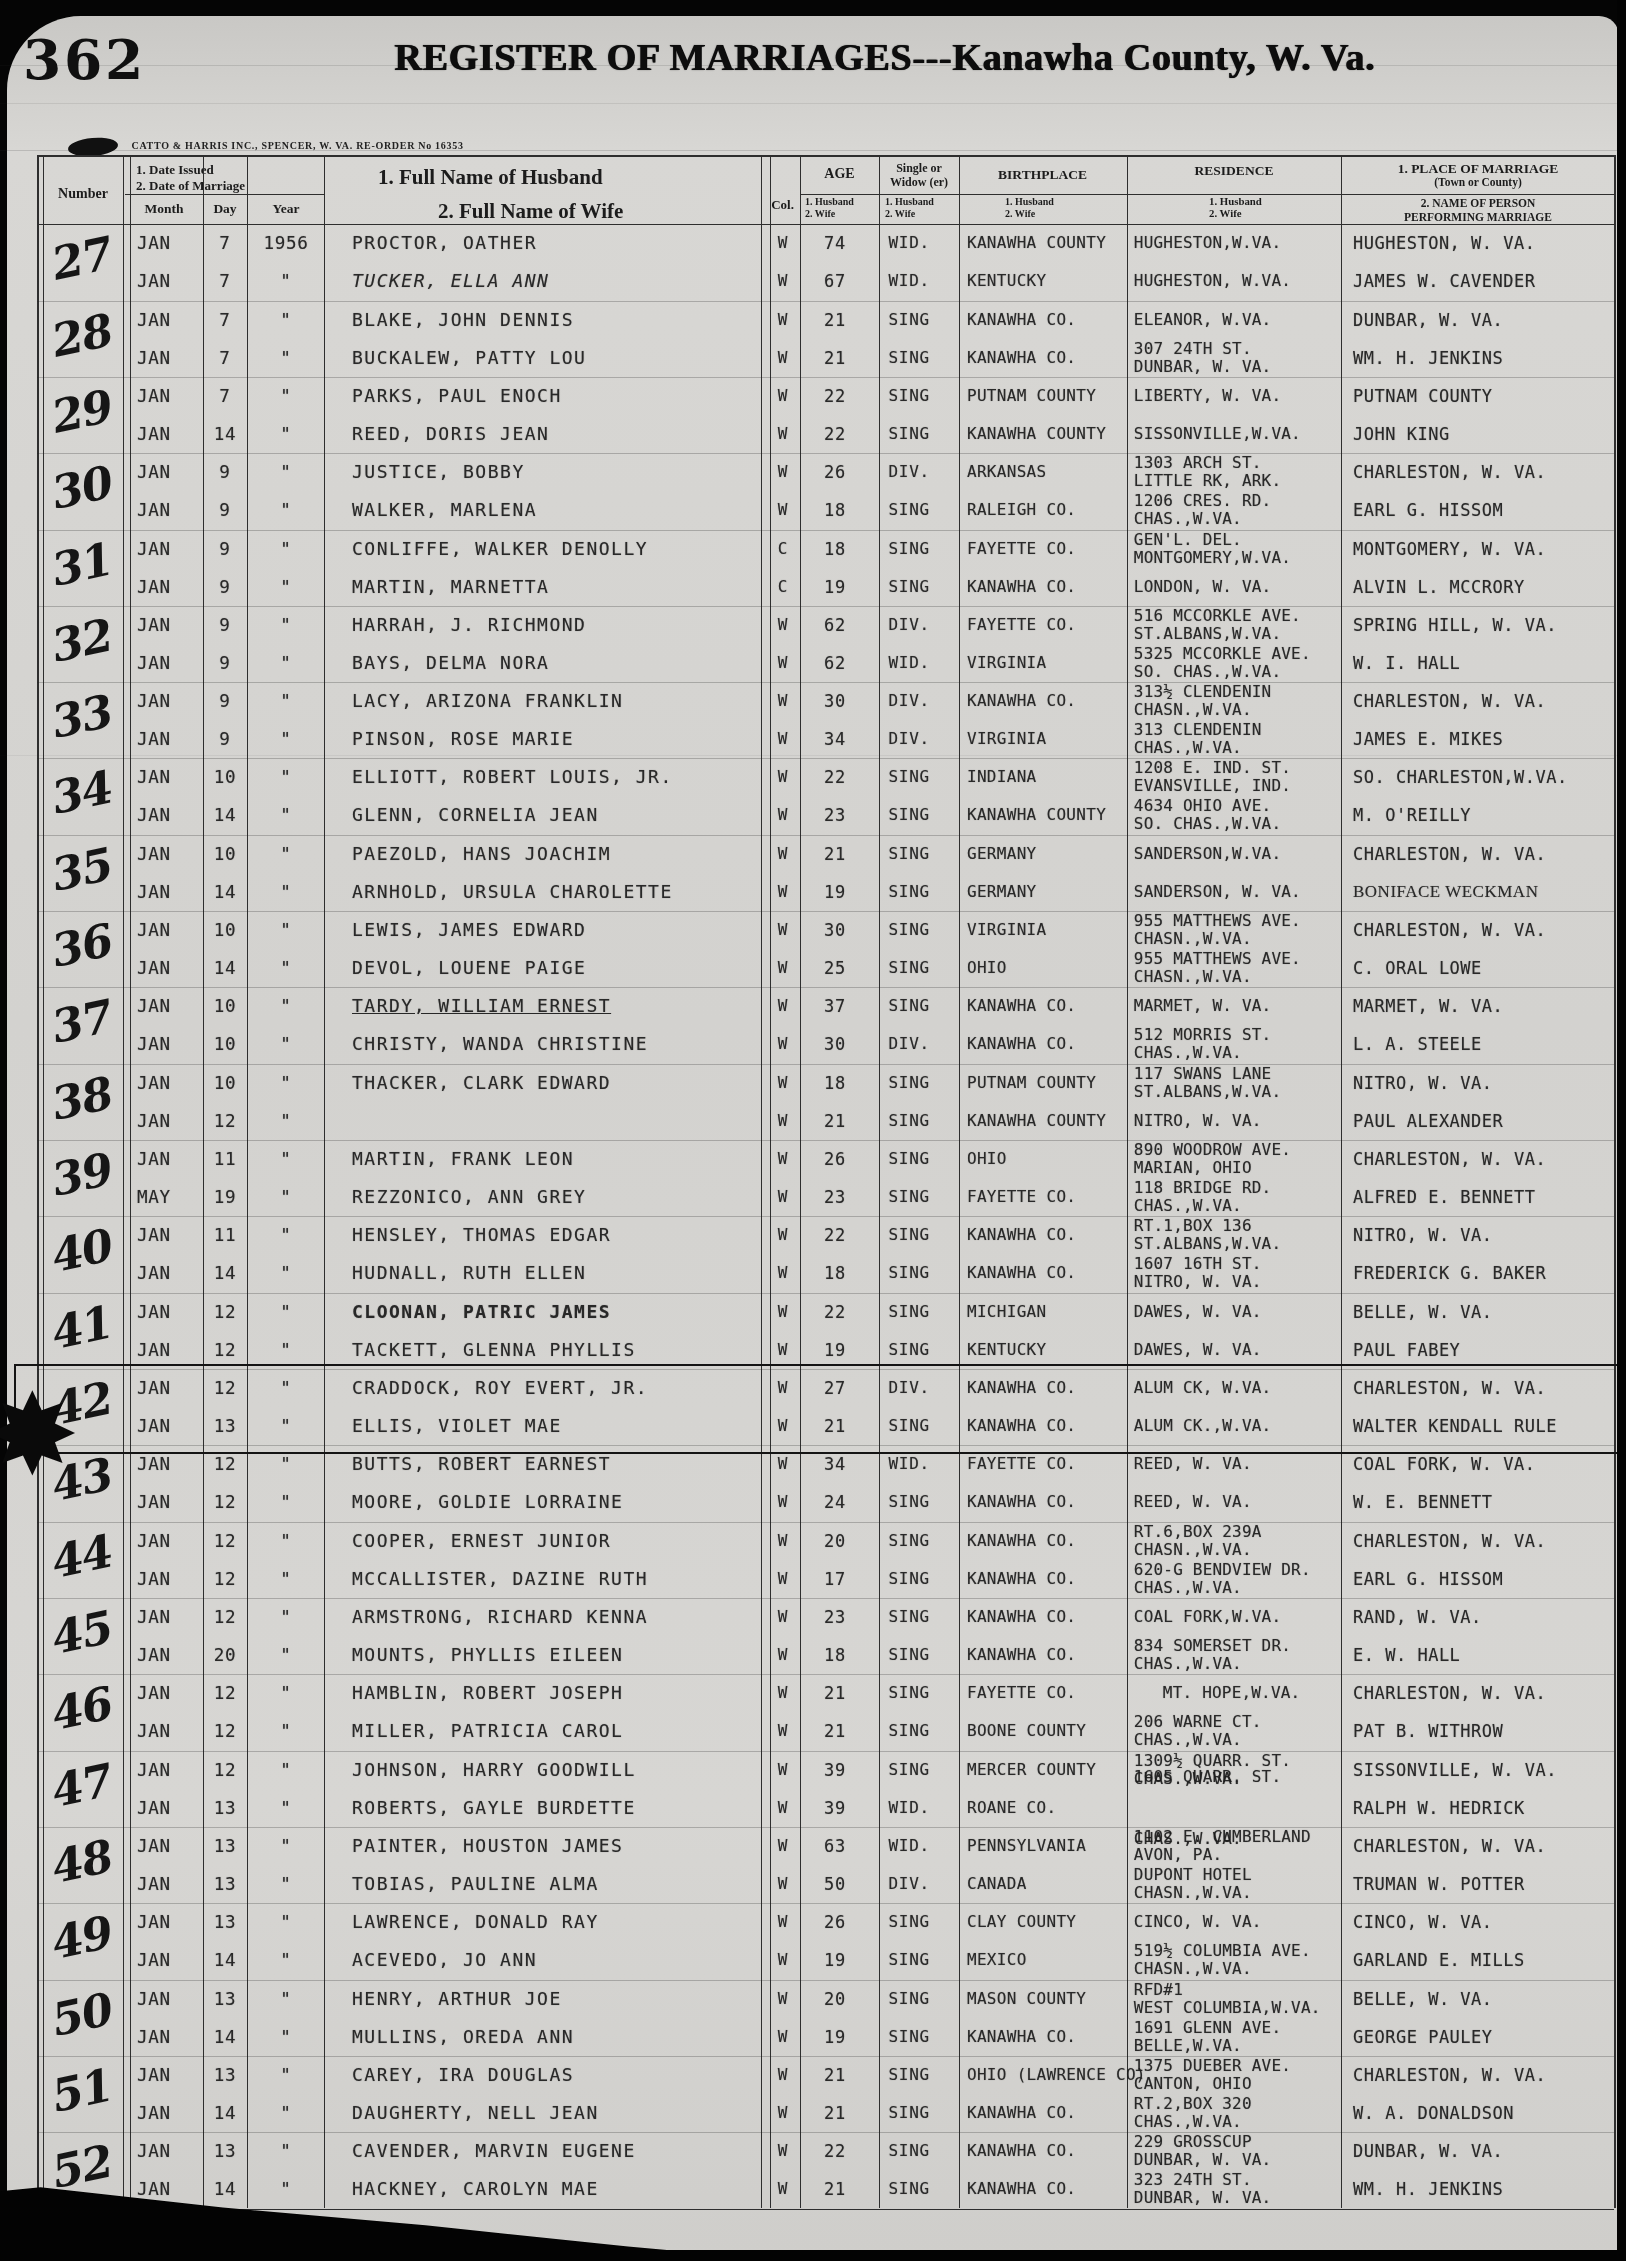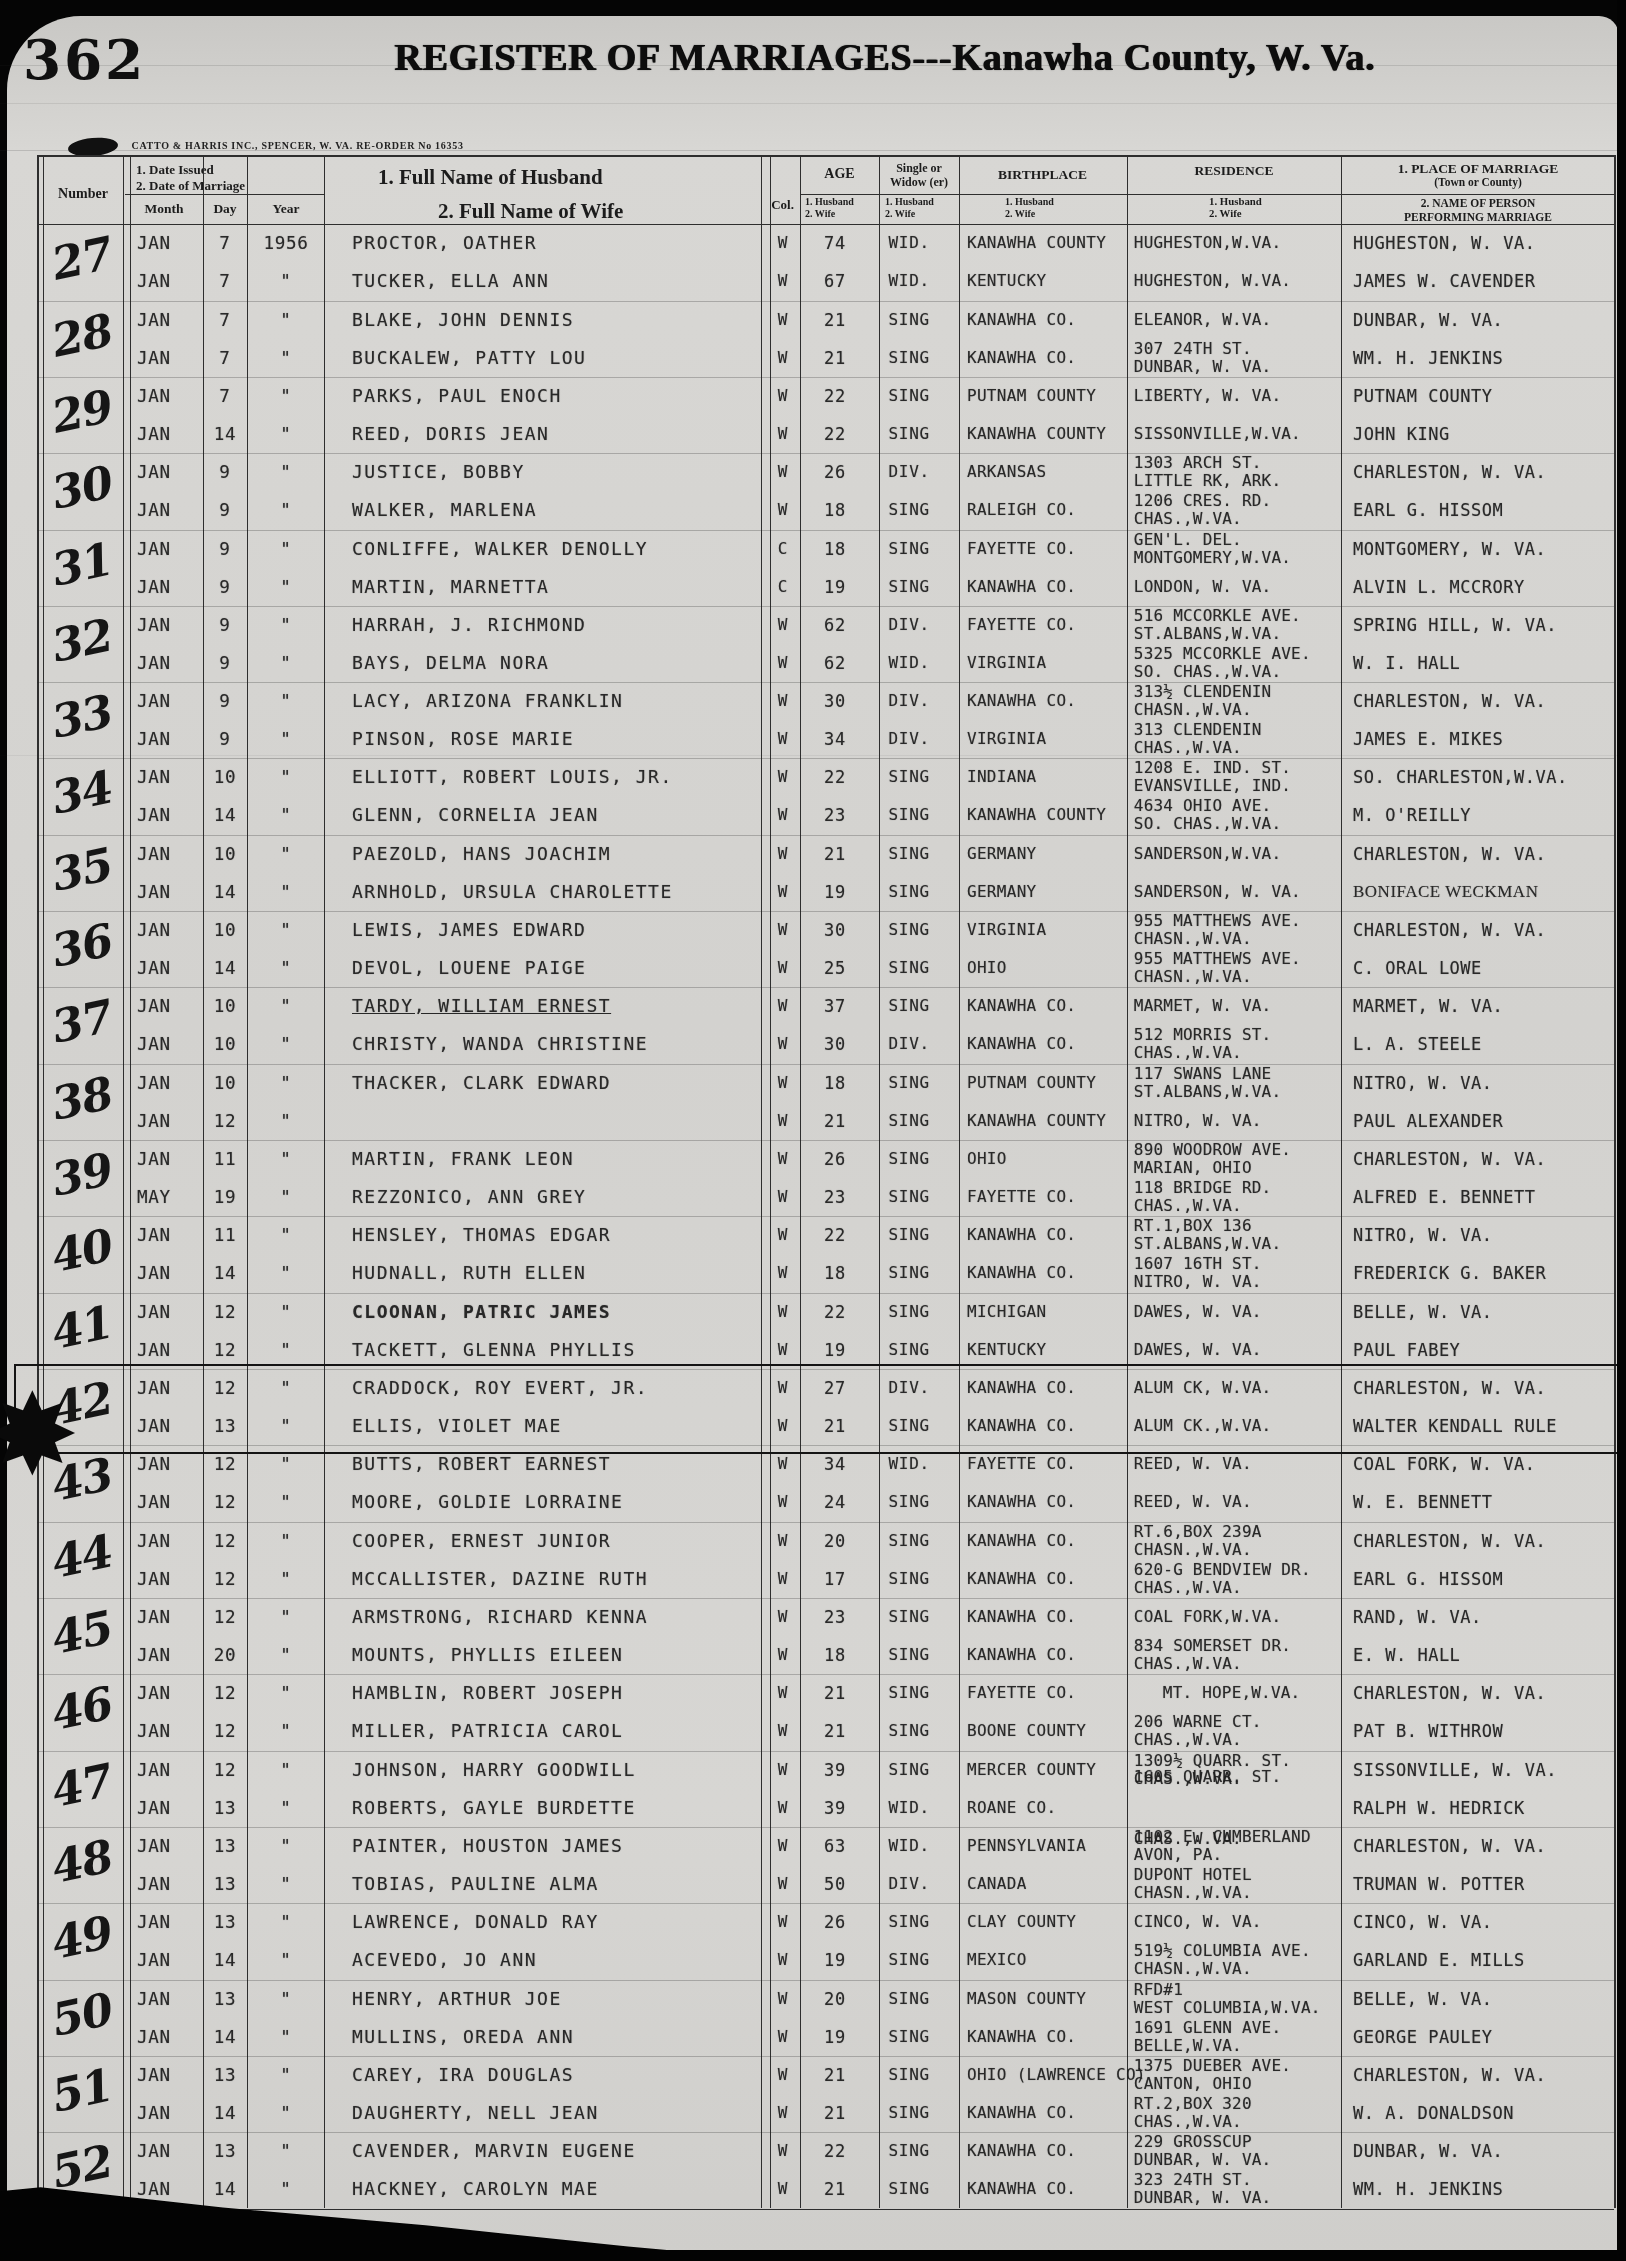--- a/index.html
+++ b/index.html
@@ -176,21 +176,21 @@
         <div class="cell typed" style="left: 125px; top: 38px; width: 78px; height: 38px; font-size: 17.6px; letter-spacing: 0.7px; padding-left: 12px;">
           <div style="line-height: 18px;">JAN</div>
         </div>
         <div class="cell typed" style="left: 203px; top: 38px; width: 44px; height: 38px; font-size: 17.6px; letter-spacing: 0.7px; align-items: center;">
           <div style="line-height: 18px;">7</div>
         </div>
         <div class="cell typed" style="left: 247px; top: 38px; width: 78px; height: 38px; font-size: 17.6px; letter-spacing: 0.7px; align-items: center;">
           <div style="line-height: 18px;">"</div>
         </div>
         <div class="cell typed" style="left: 324px; top: 38px; width: 441px; height: 38px; font-size: 18px; letter-spacing: 1.5px; padding-left: 28px;">
-          <div style="line-height: 18px;">TUCKER, ELLA ANN</div>
+          <div style="line-height: 18px; font-style: italic;">TUCKER, ELLA ANN</div>
         </div>
         <div class="cell typed" style="left: 765px; top: 38px; width: 35px; height: 38px; font-size: 16px; letter-spacing: 0px; align-items: center;">
           <div style="line-height: 18px;">W</div>
         </div>
         <div class="cell typed" style="left: 800px; top: 38px; width: 79px; height: 38px; font-size: 17px; letter-spacing: 0.7px; padding-left: 24px;">
           <div style="line-height: 18px;">67</div>
         </div>
         <div class="cell typed" style="left: 879px; top: 38px; width: 80px; height: 38px; font-size: 16px; letter-spacing: 0.7px; padding-left: 9.5px;">
           <div style="line-height: 18px;">WID.</div>
         </div>

